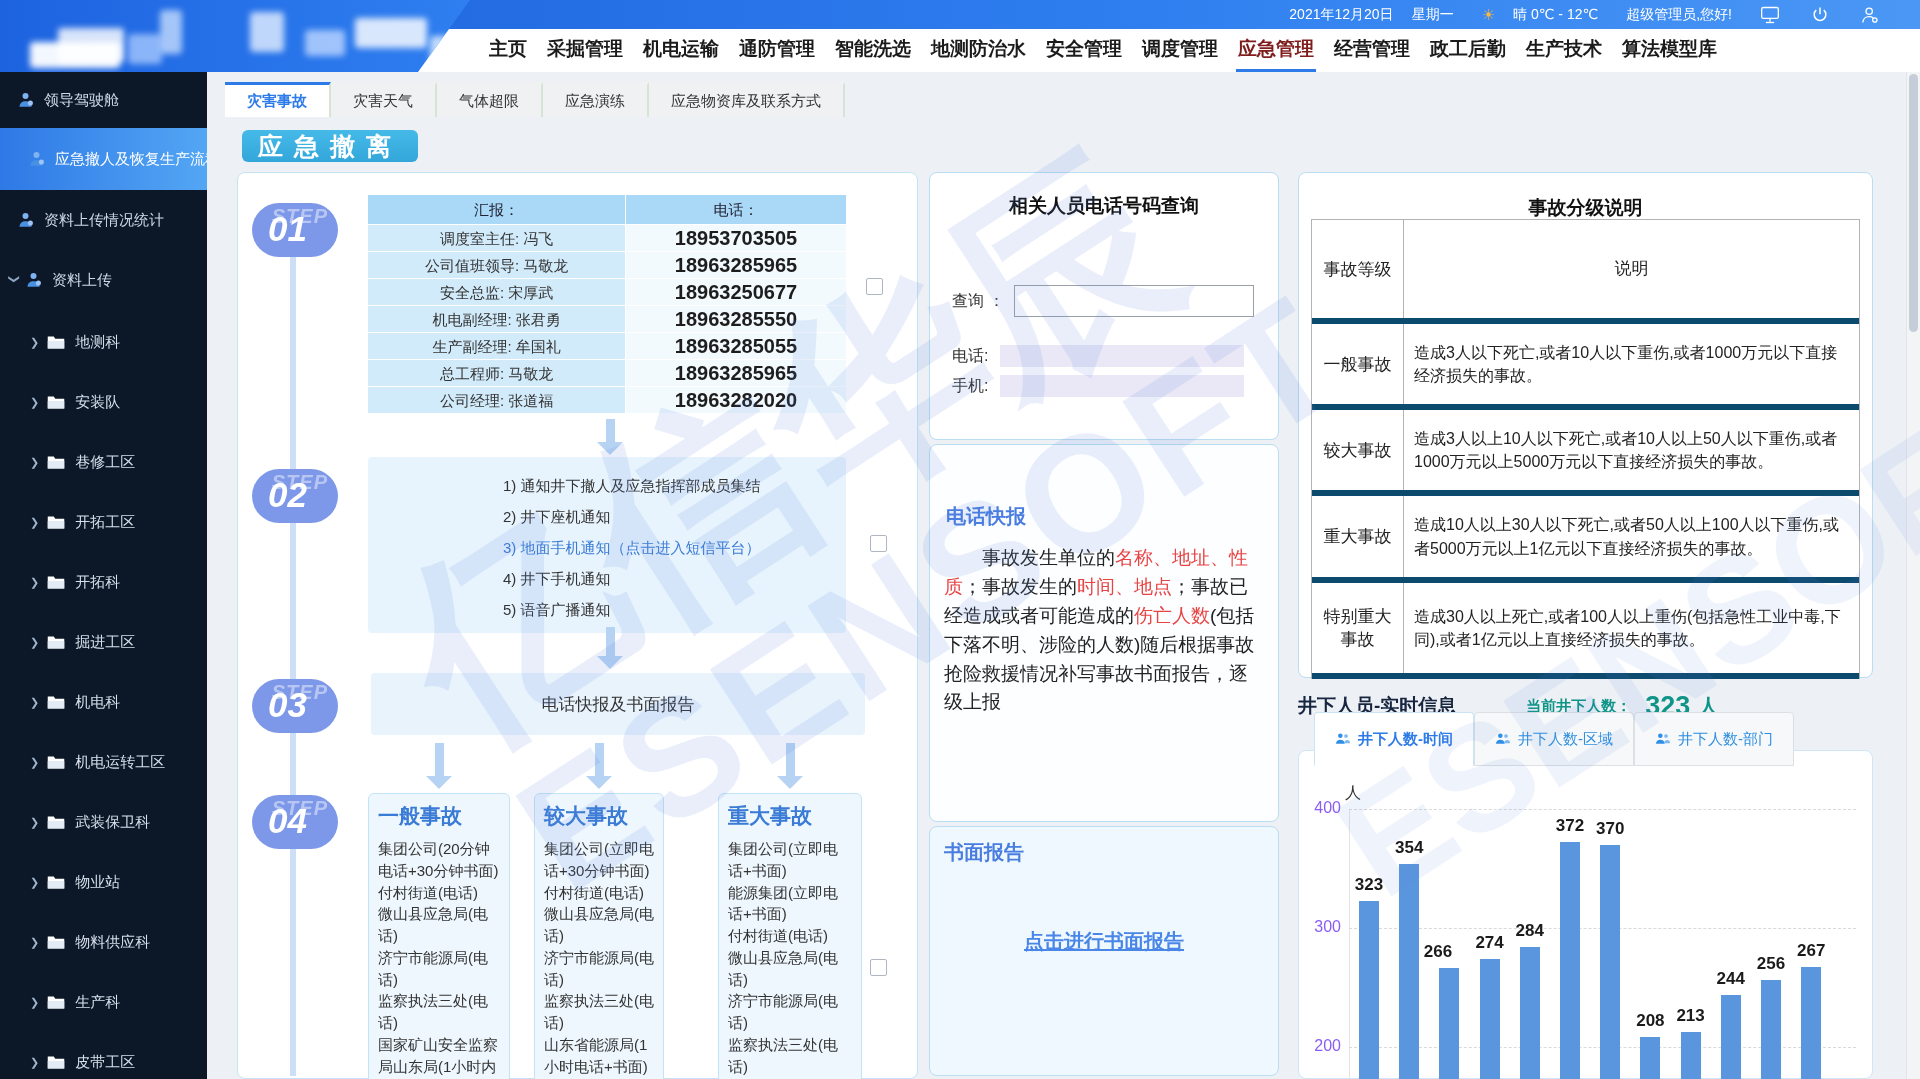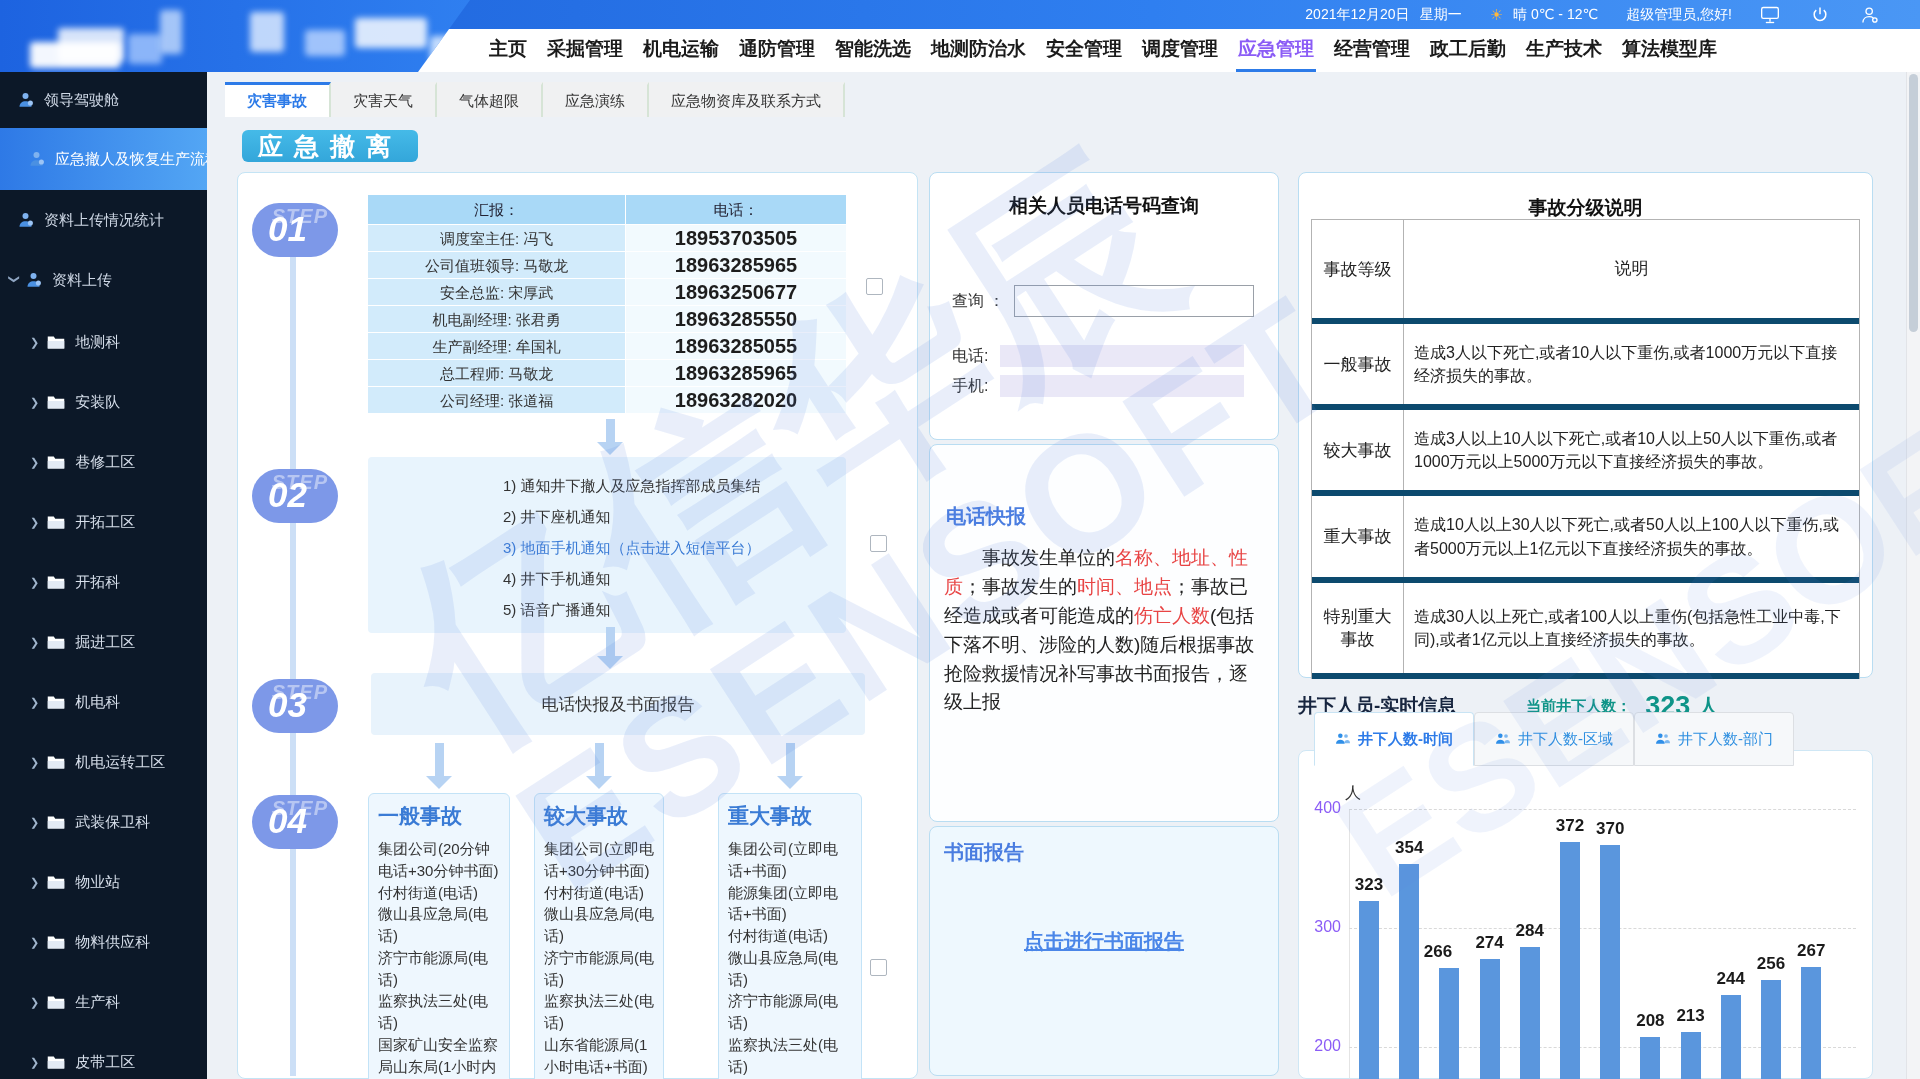--- a/index.html
+++ b/index.html
@@ -2,28 +2,28 @@
 <html><head>
 <meta charset="utf-8">
 <style>
   * { margin:0; padding:0; box-sizing:border-box; }
   html,body { width:1920px; height:1079px; overflow:hidden; font-family:"Liberation Sans","DejaVu Sans",sans-serif; background:#edf1f6; position:relative; }
 
   
   .topbar { position:absolute; left:0; top:0; width:1920px; height:29px;
     background:linear-gradient(90deg,#1b5fd8 0%,#2f7ff0 60%,#4a97f5 100%);
     display:flex; align-items:center; justify-content:flex-end; color:#fff; font-size:14px; z-index:5; }
-  .topbar .grp { display:flex; align-items:center; gap:10px; margin-right:28px; white-space:nowrap; }
+  .topbar .grp { display:flex; align-items:center; gap:18px; margin-right:28px; white-space:nowrap; }
   .topbar .icons { display:flex; align-items:center; gap:30px; margin-right:40px; }
   .sun { color:#ffb83d; font-size:15px; }
   .navbar { position:absolute; left:0; top:29px; width:1920px; height:43px; background:#fff; z-index:4;
     display:flex; align-items:stretch; padding-left:487px; gap:16px; }
   .nav-item { display:flex; align-items:center; font-family:"Liberation Serif","DejaVu Serif",serif;
     font-weight:bold; font-size:19px; color:#1b1b1b; cursor:pointer; border-bottom:3px solid transparent; padding:0 2px; }
-  .nav-item.active { color:#8b5cf6; border-bottom-color:#2d7be8; }
+  .nav-item.active { color:#7f1d1d; border-bottom-color:#2d7be8; }
   .logo-block { position:absolute; left:0; top:0; width:470px; height:72px; z-index:6;
     background:linear-gradient(90deg,#1d63e0,#2f7ff0);
     clip-path:polygon(0 0,100% 0,calc(100% - 52px) 100%,0 100%); }
   .logo-block .px { position:absolute; background:rgba(255,255,255,.82); filter:blur(3px); border-radius:4px; }
 
   
   .sidebar { position:absolute; left:0; top:72px; width:207px; height:1007px; background:#0c1828; z-index:5; color:#cfd8e6; }
   .side-item { position:absolute; left:0; width:207px; display:flex; align-items:center; font-size:15px; cursor:pointer; white-space:nowrap; overflow:hidden; }
   .side-item .lbl { overflow:hidden; text-overflow:clip; }
   .side-item.active { background:linear-gradient(90deg,#2e79e6,#53a6f4); color:#fff;padding-left:11px; }

